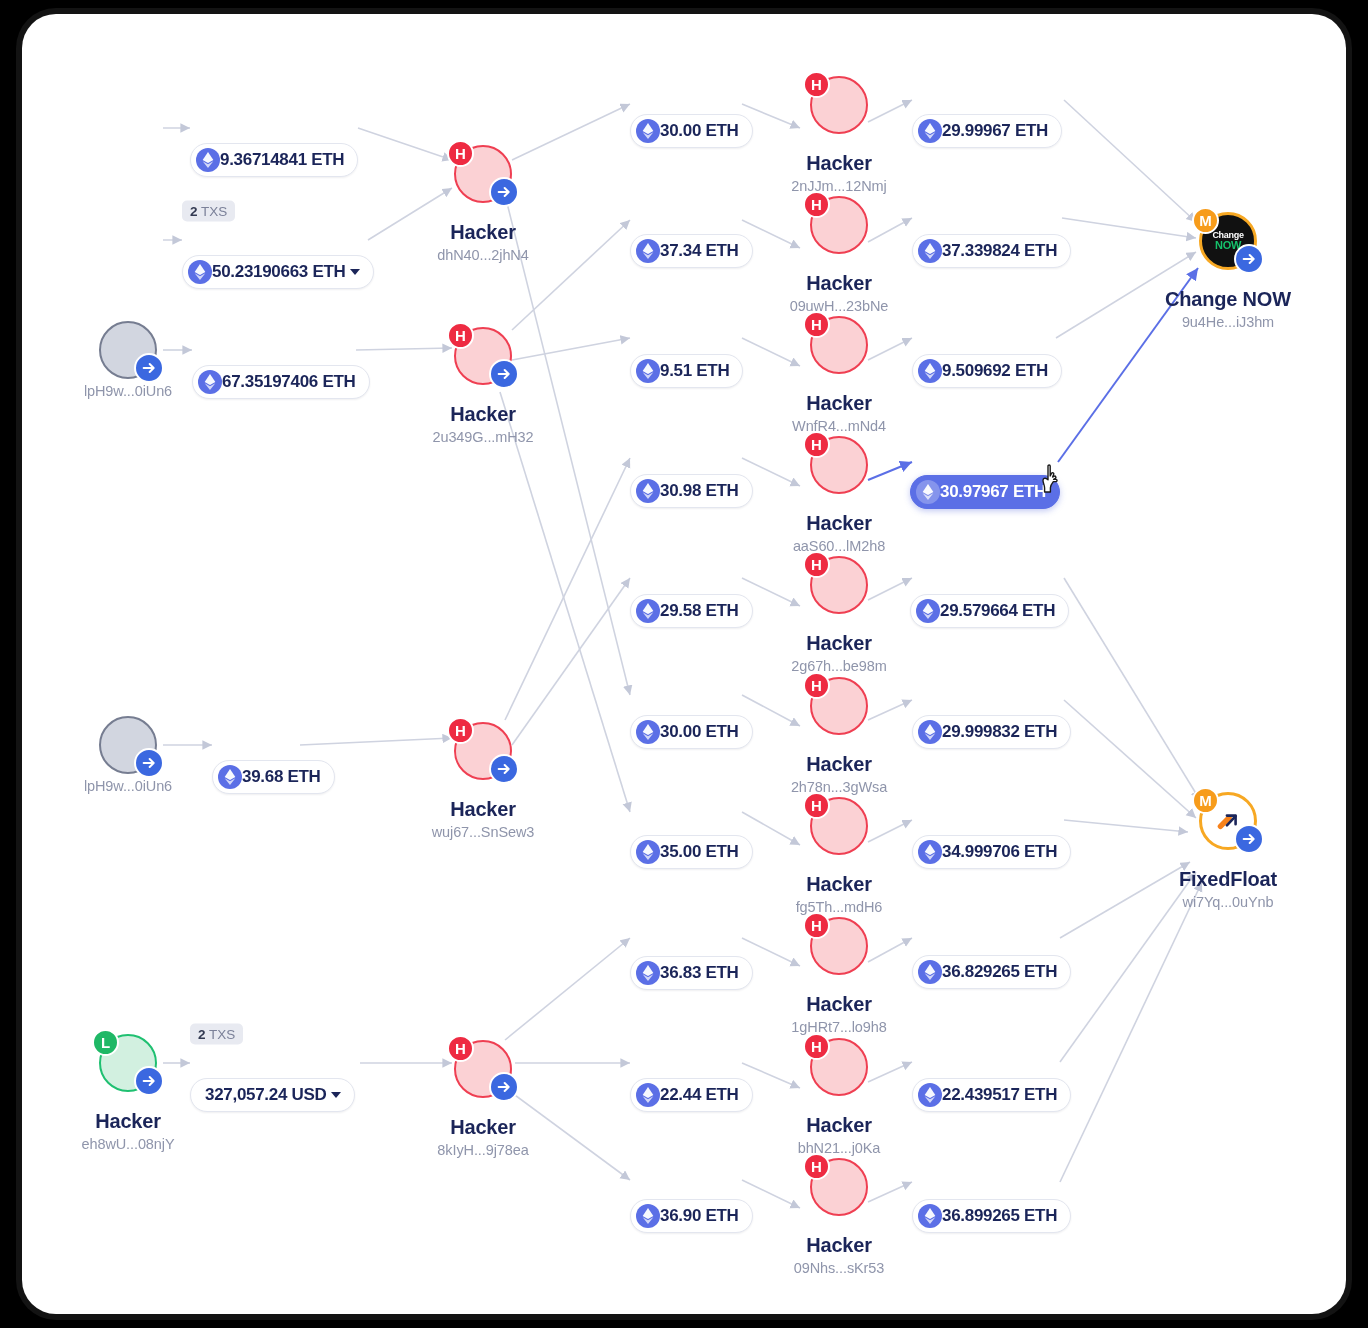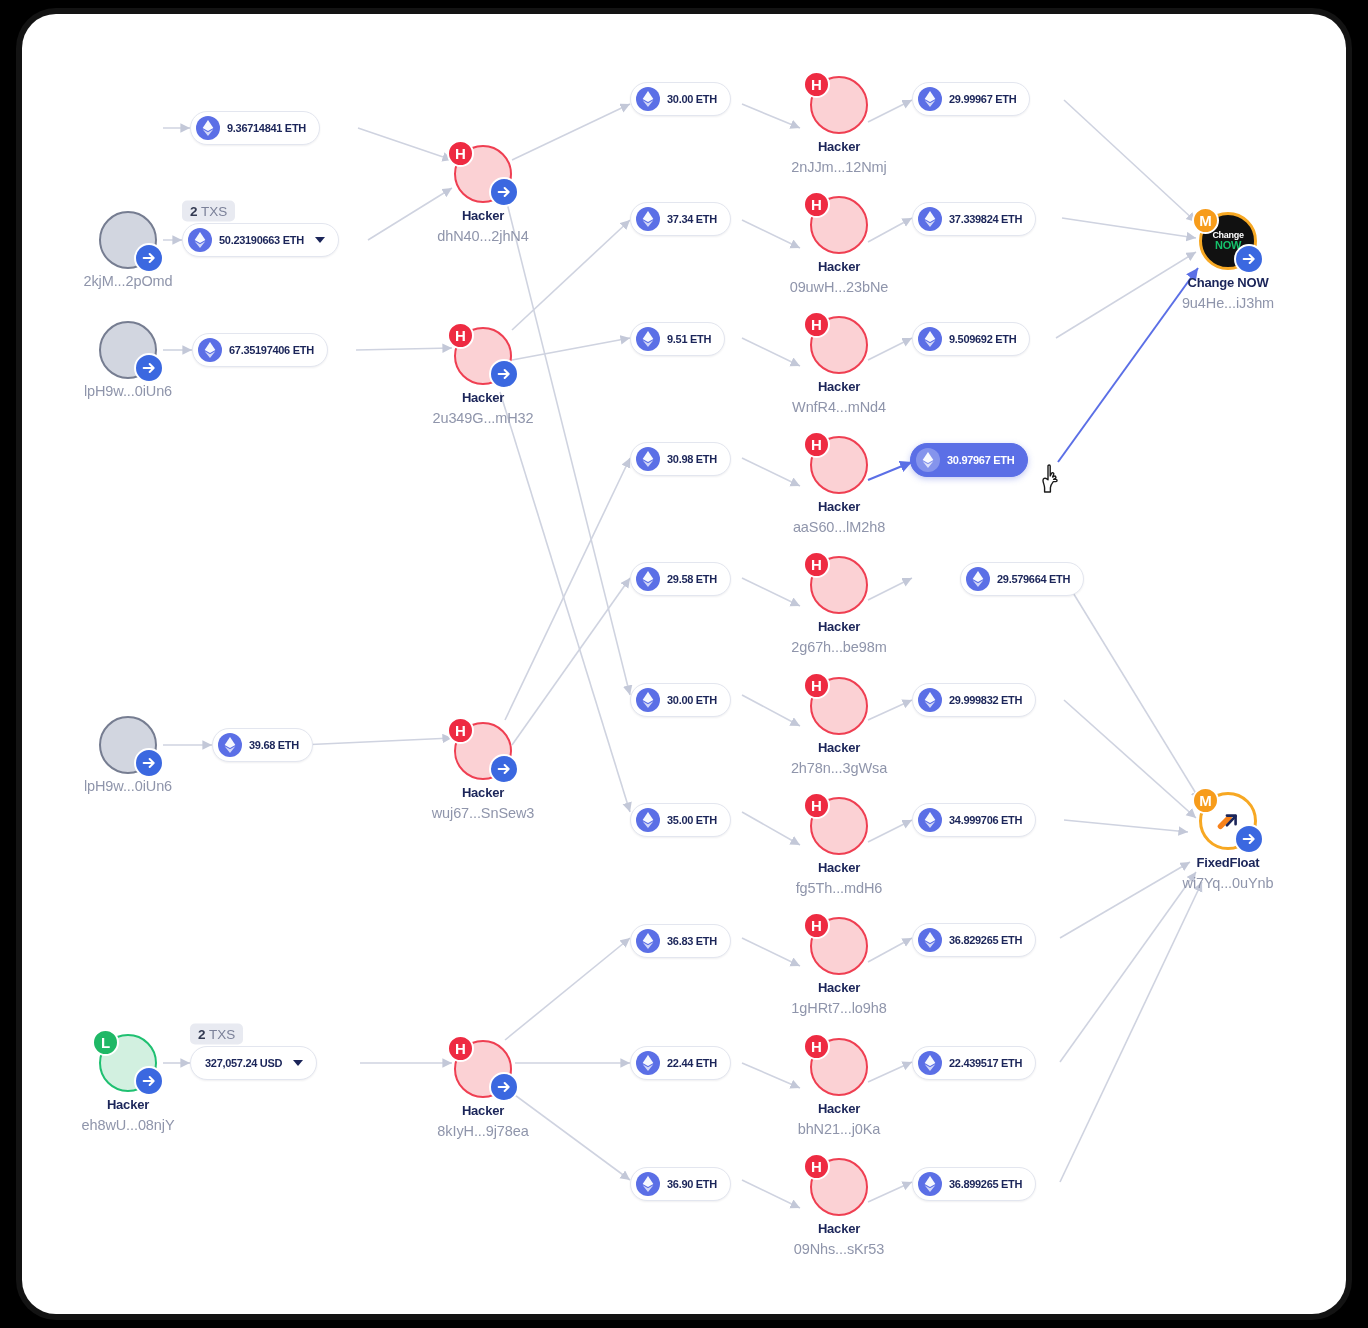--- a/index.html
+++ b/index.html
@@ -40,22 +40,22 @@
     position: relative;
     width: 58px; height: 58px;
     margin: 0 auto;
   }
   .node .circle {
     position: absolute; left: 0; top: 0;
     width: 58px; height: 58px;
     border-radius: 50%;
   }
   .node .name {
-    margin-top: 6px;
-    font-size: 13px;
+    margin-top: 18px;
+    font-size: 20px;
     font-weight: 700;
     color: #1b2559;
     letter-spacing: -0.2px;
     line-height: 1.12;
   }
   .node .addr {
     margin-top: 4px;
     font-size: 14.5px;
     color: #8f95ab;
     letter-spacing: -0.1px;
@@ -113,33 +113,33 @@
     line-height: 1;
   }
   .cn-logo .t1 { font-size: 9px; color: #ffffff; font-weight: 700; letter-spacing: -0.3px; }
   .cn-logo .t2 { font-size: 11px; color: #15c26b; font-weight: 800; letter-spacing: -0.3px; }
 
   
   .pill {
     position: absolute;
     display: inline-flex;
     align-items: center;
-    gap: 7px;
     height: 34px;
     padding: 0 13px 0 5px;
     background: #ffffff;
     border: 1px solid #e3e6ef;
     border-radius: 19px;
     box-shadow: 0 1px 2px rgba(25,30,60,.07);
-    font-size: 11px;
+    font-size: 17px;
     font-weight: 700;
     color: #1b2559;
     white-space: nowrap;
     transform: translateY(-50%);
     letter-spacing: -0.3px;
+    margin-top: 32px;
   }
   .pill.no-icon { padding-left: 14px; }
   .pill.selected {
     background: #5b6fe6;
     border-color: #5b6fe6;
     color: #ffffff;
     box-shadow: 0 2px 6px rgba(80,100,220,.35);
   }
   .eth-ico {
     width: 24px; height: 24px; border-radius: 50%;
@@ -256,31 +256,20 @@
         <path d="M1060,1182 L1202,882"></path>
       </g>
 
       <g stroke="#5b6fe6" stroke-width="2" fill="none" marker-end="url(#ahb)">
         <path d="M868,480 L912,462"></path>
         <path d="M1058,462 L1198,268"></path>
       </g>
     </svg>
 
 
-    <div class="node" style="left:128px; top:211px;">
-      <div class="circle-wrap">
-        <div class="circle wallet"></div>
-        <div class="badge arrow">
-          <svg viewBox="0 0 24 24" fill="none" stroke="#fff" stroke-width="3" stroke-linecap="round" stroke-linejoin="round">
-              <path d="M4 12h14M13 6l6 6-6 6"></path>
-            </svg>
-        </div>
-      </div>
-      <div class="addr">2kjM...2pOmd</div>
-    </div>
 
     <div class="node" style="left:128px; top:321px;">
       <div class="circle-wrap">
         <div class="circle wallet"></div>
         <div class="badge arrow">
           <svg viewBox="0 0 24 24" fill="none" stroke="#fff" stroke-width="3" stroke-linecap="round" stroke-linejoin="round">
               <path d="M4 12h14M13 6l6 6-6 6"></path>
             </svg>
         </div>
       </div>
@@ -622,21 +611,21 @@
     </div>
     <div class="pill selected" style="left:910px; top:460px;">
       <span class="eth-ico">
           <svg viewBox="0 0 12 18">
             <path d="M6 0 L0 9 L6 12.5 L12 9 Z" fill="#fff" opacity=".95"></path>
             <path d="M6 13.8 L0 10.3 L6 18 L12 10.3 Z" fill="#fff" opacity=".72"></path>
           </svg>
         </span>
       <span>30.97967 ETH</span>
     </div>
-    <div class="pill" style="left:960px; top:579px;text-align:right;">
+    <div class="pill" style="left:910px; top:579px;text-align:right;">
       <span class="eth-ico">
           <svg viewBox="0 0 12 18">
             <path d="M6 0 L0 9 L6 12.5 L12 9 Z" fill="#fff" opacity=".95"></path>
             <path d="M6 13.8 L0 10.3 L6 18 L12 10.3 Z" fill="#fff" opacity=".72"></path>
           </svg>
         </span>
       <span>29.579664 ETH</span>
     </div>
     <div class="pill" style="left:912px; top:700px;align-items:center;">
       <span class="eth-ico">

